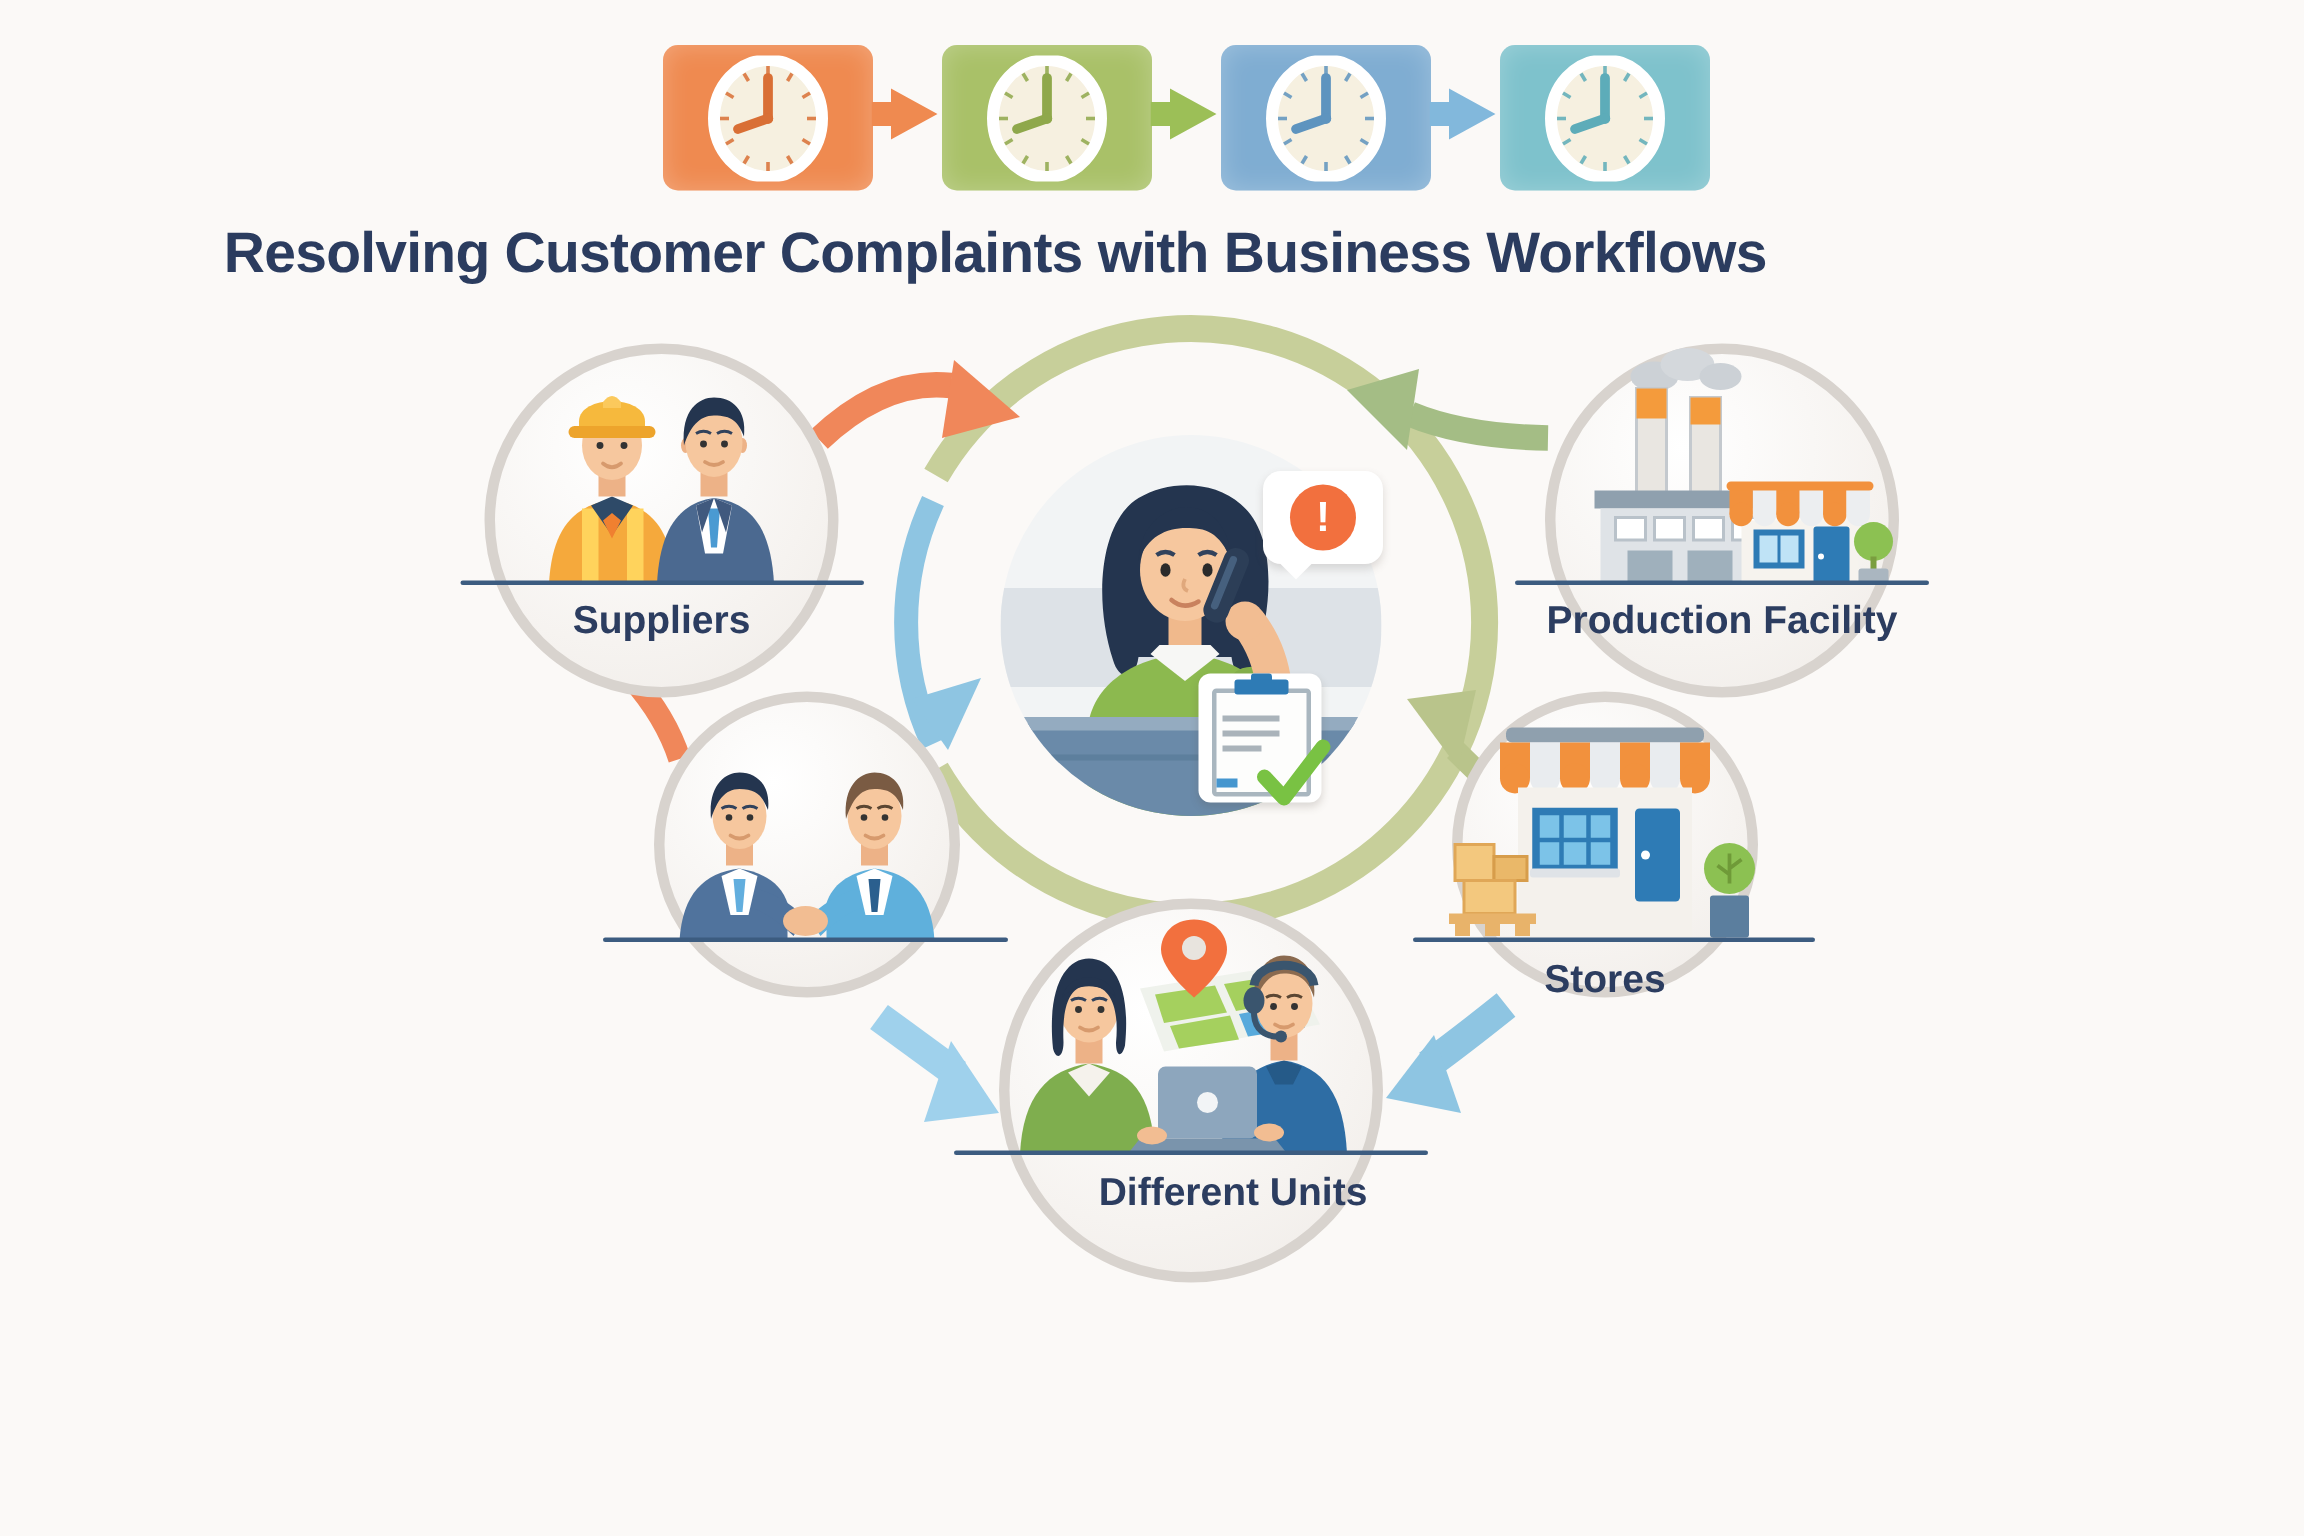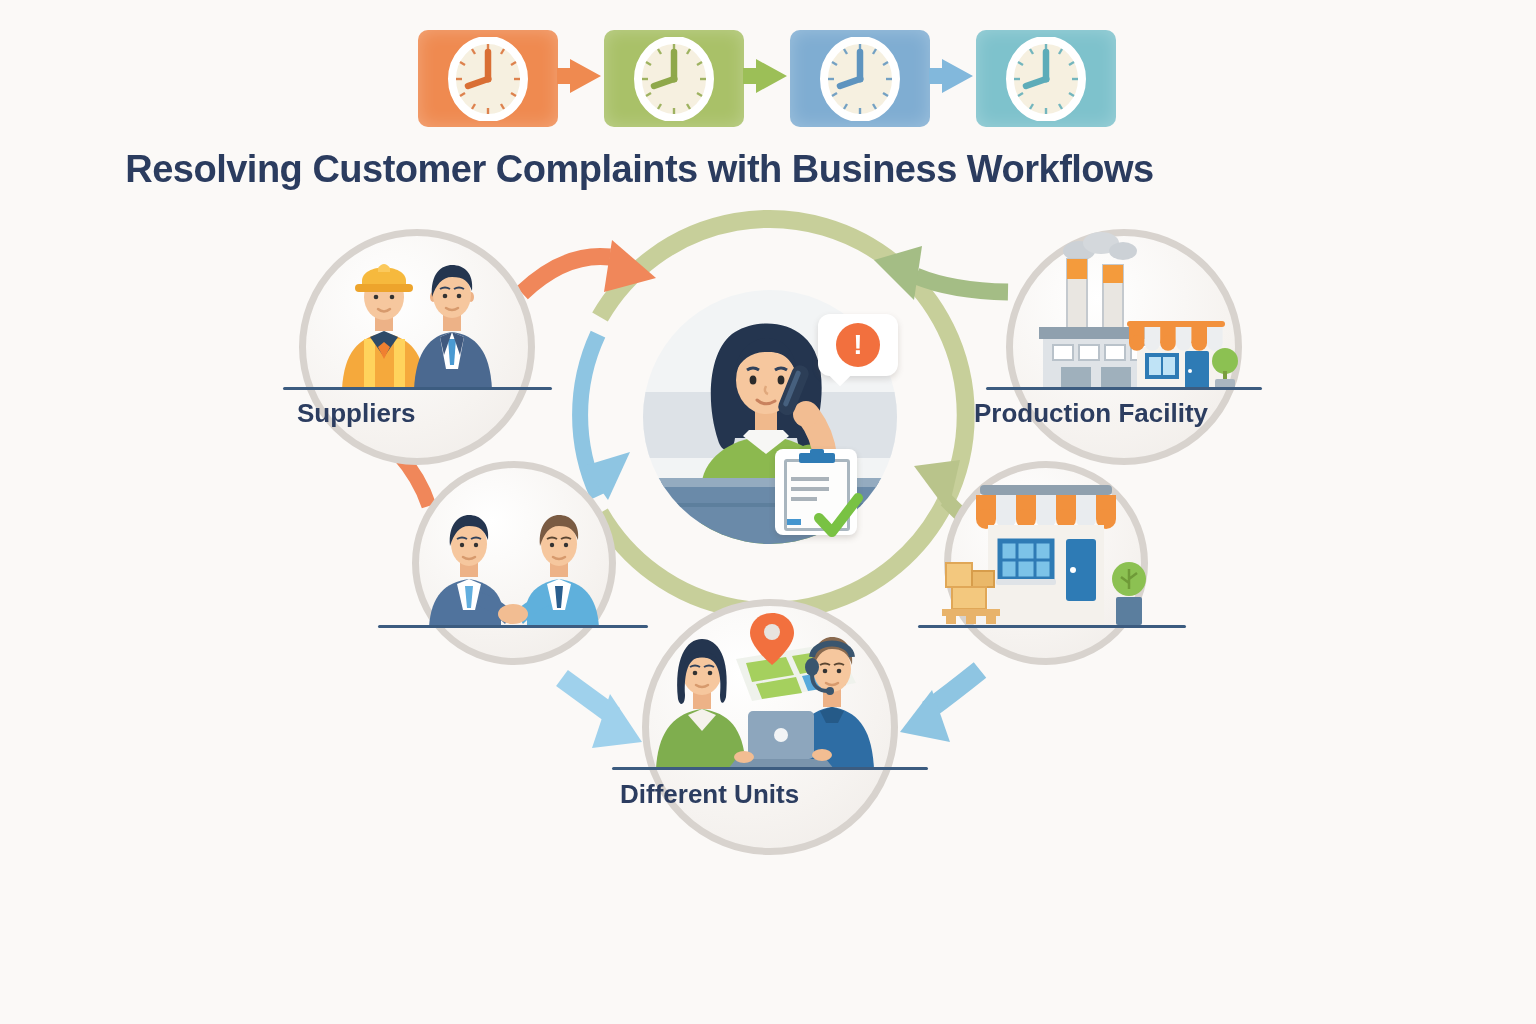--- a/index.html
+++ b/index.html
@@ -1,36 +1,36 @@
 <!DOCTYPE html>
 <html><head>
 <meta charset="utf-8">
 <style>
   html,body{margin:0;padding:0;}
   body{font-family:"Liberation Sans",sans-serif;background:#fbf9f7;}
-  #stage{position:relative;width:1279px;height:1024px;background:#fbf9f7;overflow:hidden;}
+  #stage{position:relative;width:1279px;height:1024px;background:#fbf9f7;overflow:hidden;margin-left:24px;}
 
   
   .step-box{position:absolute;top:30px;width:140px;height:97px;border-radius:10px;
             background:#ddd;display:flex;align-items:center;justify-content:center;
             box-shadow:inset 0 0 18px rgba(255,255,255,.25);}
   .flow-arrow{position:absolute;top:53px;width:46px;height:46px;}
 
   
   .page-title{position:absolute;top:148px;left:0;right:0;margin:0;text-align:center;
               font-size:38px;font-weight:bold;letter-spacing:-0.5px;color:#2b3c5f;}
 
   
   .overlay{position:absolute;left:0;top:0;z-index:1;}
   .node-circle{position:absolute;border-radius:50%;z-index:2;
                background:radial-gradient(circle at 38% 28%, #ffffff 0%, #f6f3f0 62%, #efebe7 100%);
                border:7px solid #d8d3ce;box-sizing:border-box;}
   .illus{position:absolute;z-index:3;}
   .ground-line{position:absolute;height:3px;background:#3c5c80;border-radius:2px;z-index:4;}
-  .node-label{position:absolute;text-align:left;color:#2c3d60;font-weight:bold;
+  .node-label{position:absolute;text-align:center;color:#2c3d60;font-weight:bold;
               font-size:26px;z-index:5;line-height:30px;}
 
   
   .alert-bubble{position:absolute;left:818px;top:314px;width:80px;height:62px;background:#fff;
                 border-radius:12px;box-shadow:0 3px 6px rgba(90,80,70,.18);z-index:6;}
   .alert-bubble .tail{position:absolute;left:14px;bottom:-7px;width:16px;height:16px;background:#fff;
                       transform:rotate(45deg);}
   .alert-dot{position:absolute;left:18px;top:9px;width:44px;height:44px;border-radius:50%;
              background:#f2703e;color:#fff;font-size:28px;font-weight:bold;text-align:center;
              line-height:44px;}
@@ -408,17 +408,18 @@
   </svg>
 
   <div class="ground-line" style="left:283px;top:387px;width:269px"></div>
   <div class="ground-line" style="left:986px;top:387px;width:276px"></div>
   <div class="ground-line" style="left:378px;top:625px;width:270px"></div>
   <div class="ground-line" style="left:918px;top:625px;width:268px"></div>
   <div class="ground-line" style="left:612px;top:767px;width:316px"></div>
 
   <div class="node-label" style="left:297px;top:398px;width:240px">Suppliers</div>
   <div class="node-label" style="left:974px;top:398px;width:300px">Production Facility</div>
-  <div class="node-label" style="left:620px;top:779px;width:300px">
+  <div class="node-label" style="left:926px;top:637px;width:240px">Stores</div>
+  <div class="node-label" style="left:648px;top:779px;width:300px">
     <div>Different Units</div>
   </div>
 
 </div>
 
 </body></html>

